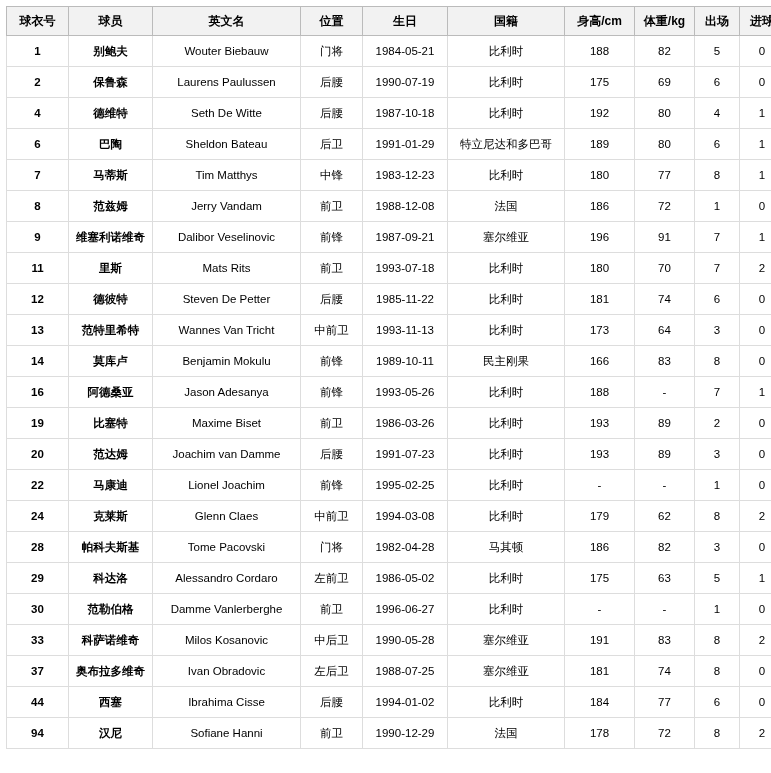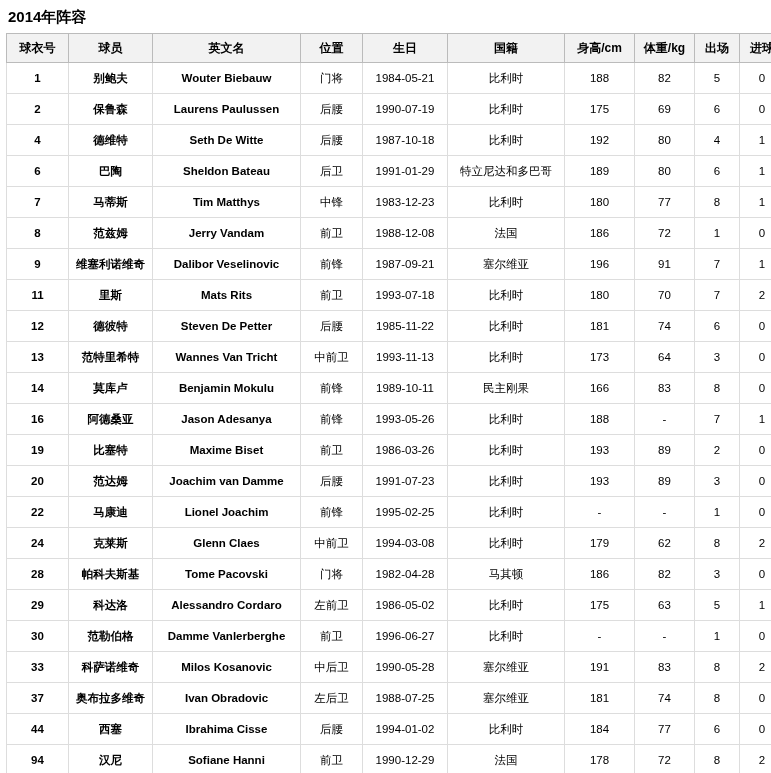--- a/index.html
+++ b/index.html
@@ -48,42 +48,41 @@
     text-align: center;
     padding: 6px 2px;
     height: 18px;
     color: #000;
     background: #ffffff;
   }
   table.roster td.name-cn {
     font-weight: bold;
   }
   table.roster td.name-en {
-    font-weight: bold;
+    font-weight: normal;
   }
   table.roster td.num {
     font-weight: bold;
   }
   
   col.c0 { width: 62px; }
   col.c1 { width: 84px; }
   col.c2 { width: 148px; }
   col.c3 { width: 62px; }
   col.c4 { width: 85px; }
   col.c5 { width: 117px; }
   col.c6 { width: 70px; }
   col.c7 { width: 60px; }
   col.c8 { width: 45px; }
   col.c9 { width: 45px; }
 </style>
 </head>
 <body>
 
 <div class="page">
-  <div class="title">2014年阵容</div>
 
   <table class="roster">
     <colgroup>
       <col class="c0">
         <col class="c1">
         <col class="c2">
         <col class="c3">
         <col class="c4">
       <col class="c5">
         <col class="c6">

